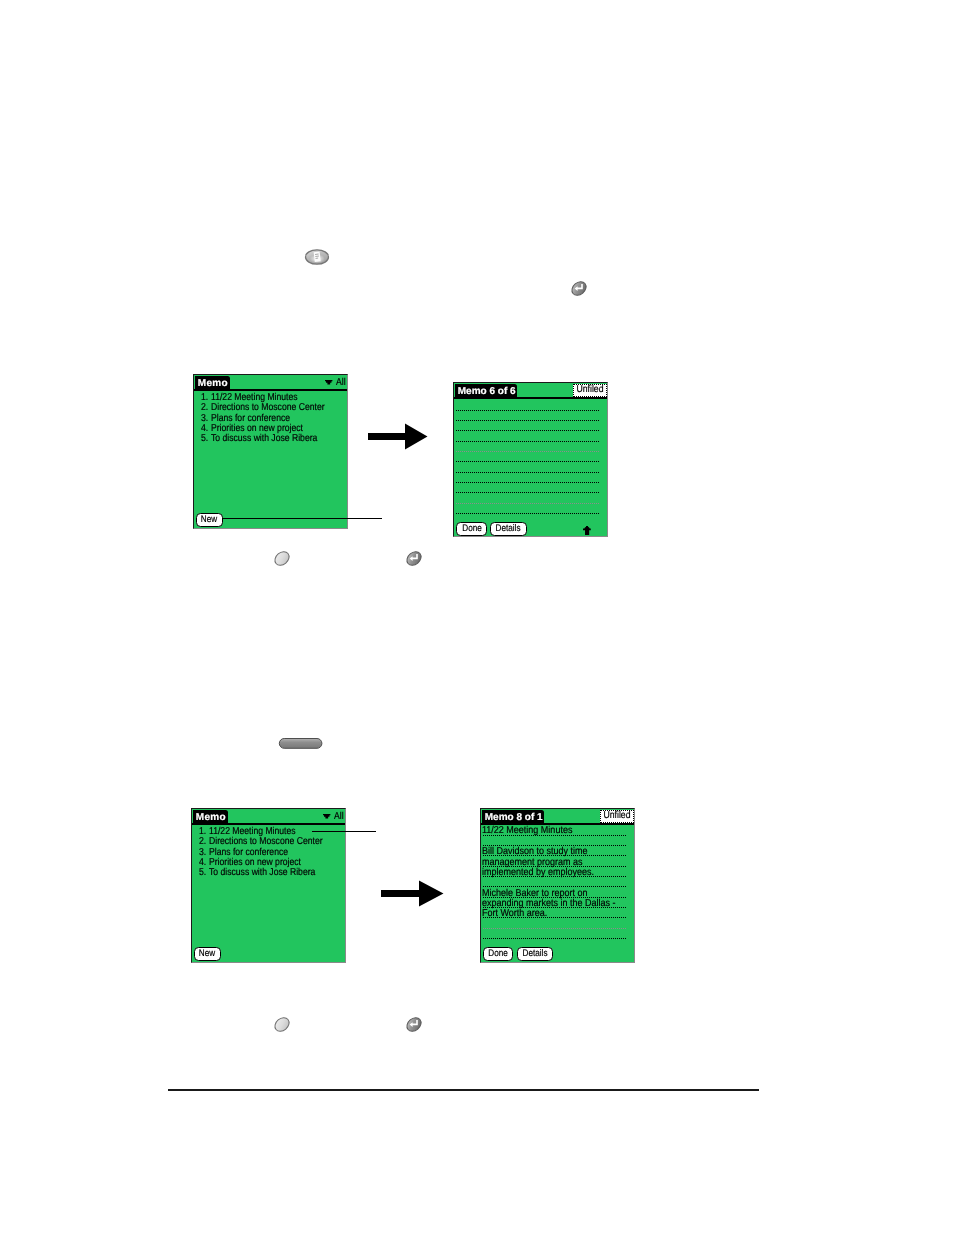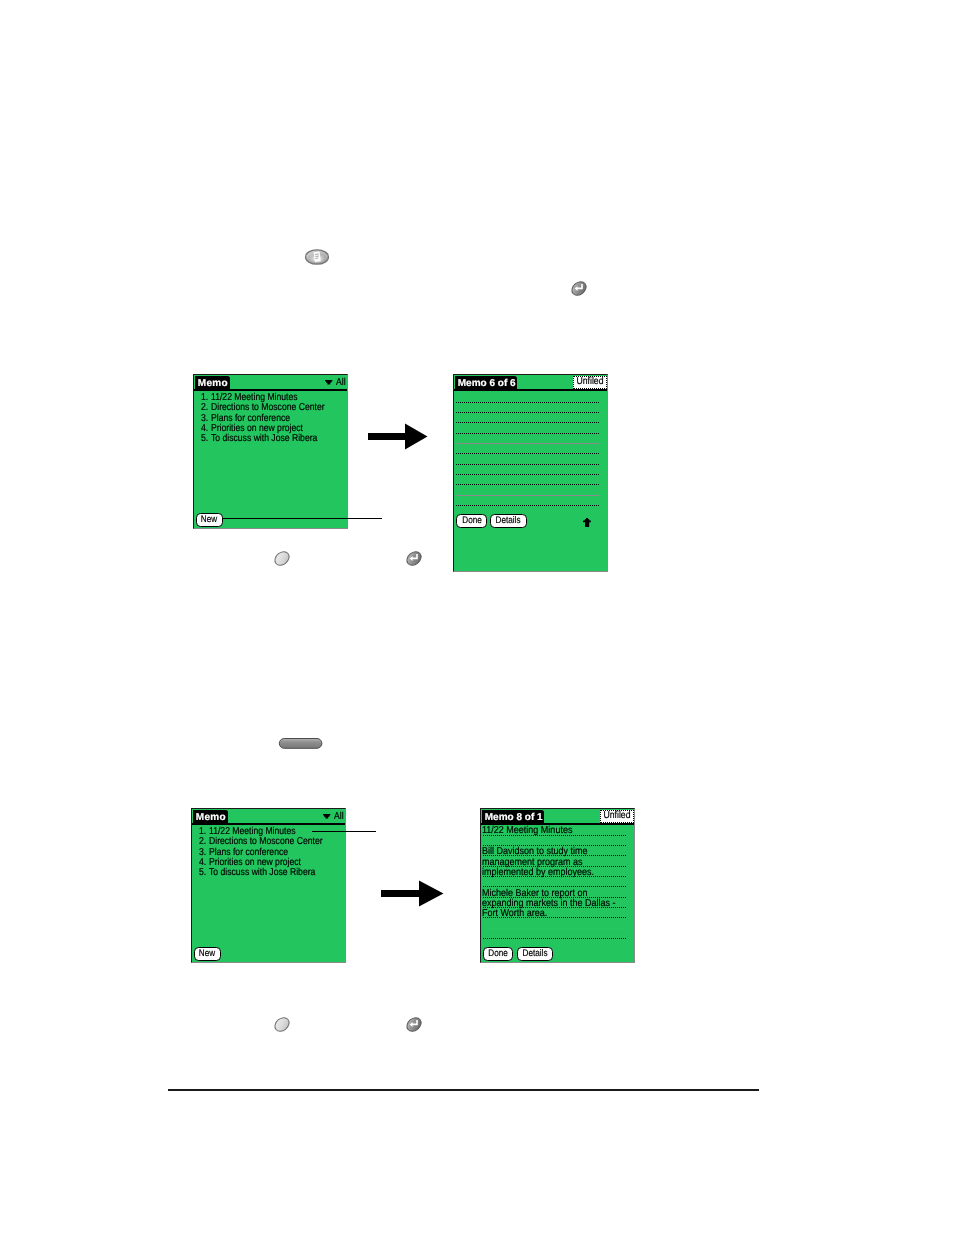--- a/index.html
+++ b/index.html
@@ -161,21 +161,21 @@
       <span class="lbl">New</span>
     </div>
   </div>
 
   <div class="leader" style="left:222.1px;top:517.6px;width:160.2px;"></div>
 
   <svg class="bigarrow" style="left:368px;top:423px;" width="60" height="27" viewBox="0 0 60 27">
     <path d="M0 10 L37 10 L37 0.5 L59.5 13.5 L37 26.5 L37 17 L0 17 Z" fill="#000"></path>
   </svg>
 
-  <div class="palm" style="left:453px;top:374px;width:155px;height:198px;">
+  <div class="palm" style="left:453px;top:382px;width:155px;height:155px;">
     <div class="tbar">
       <div class="tab" style="width:62.3px;">
         <span class="lbl">Memo 6 of 6</span>
       </div>
       <div class="catbox" style="left:119px;top:0.8px;width:34px;height:13px;">
         <span class="lbl">Unfiled</span>
       </div>
     </div>
     <div class="trule"></div>
 

